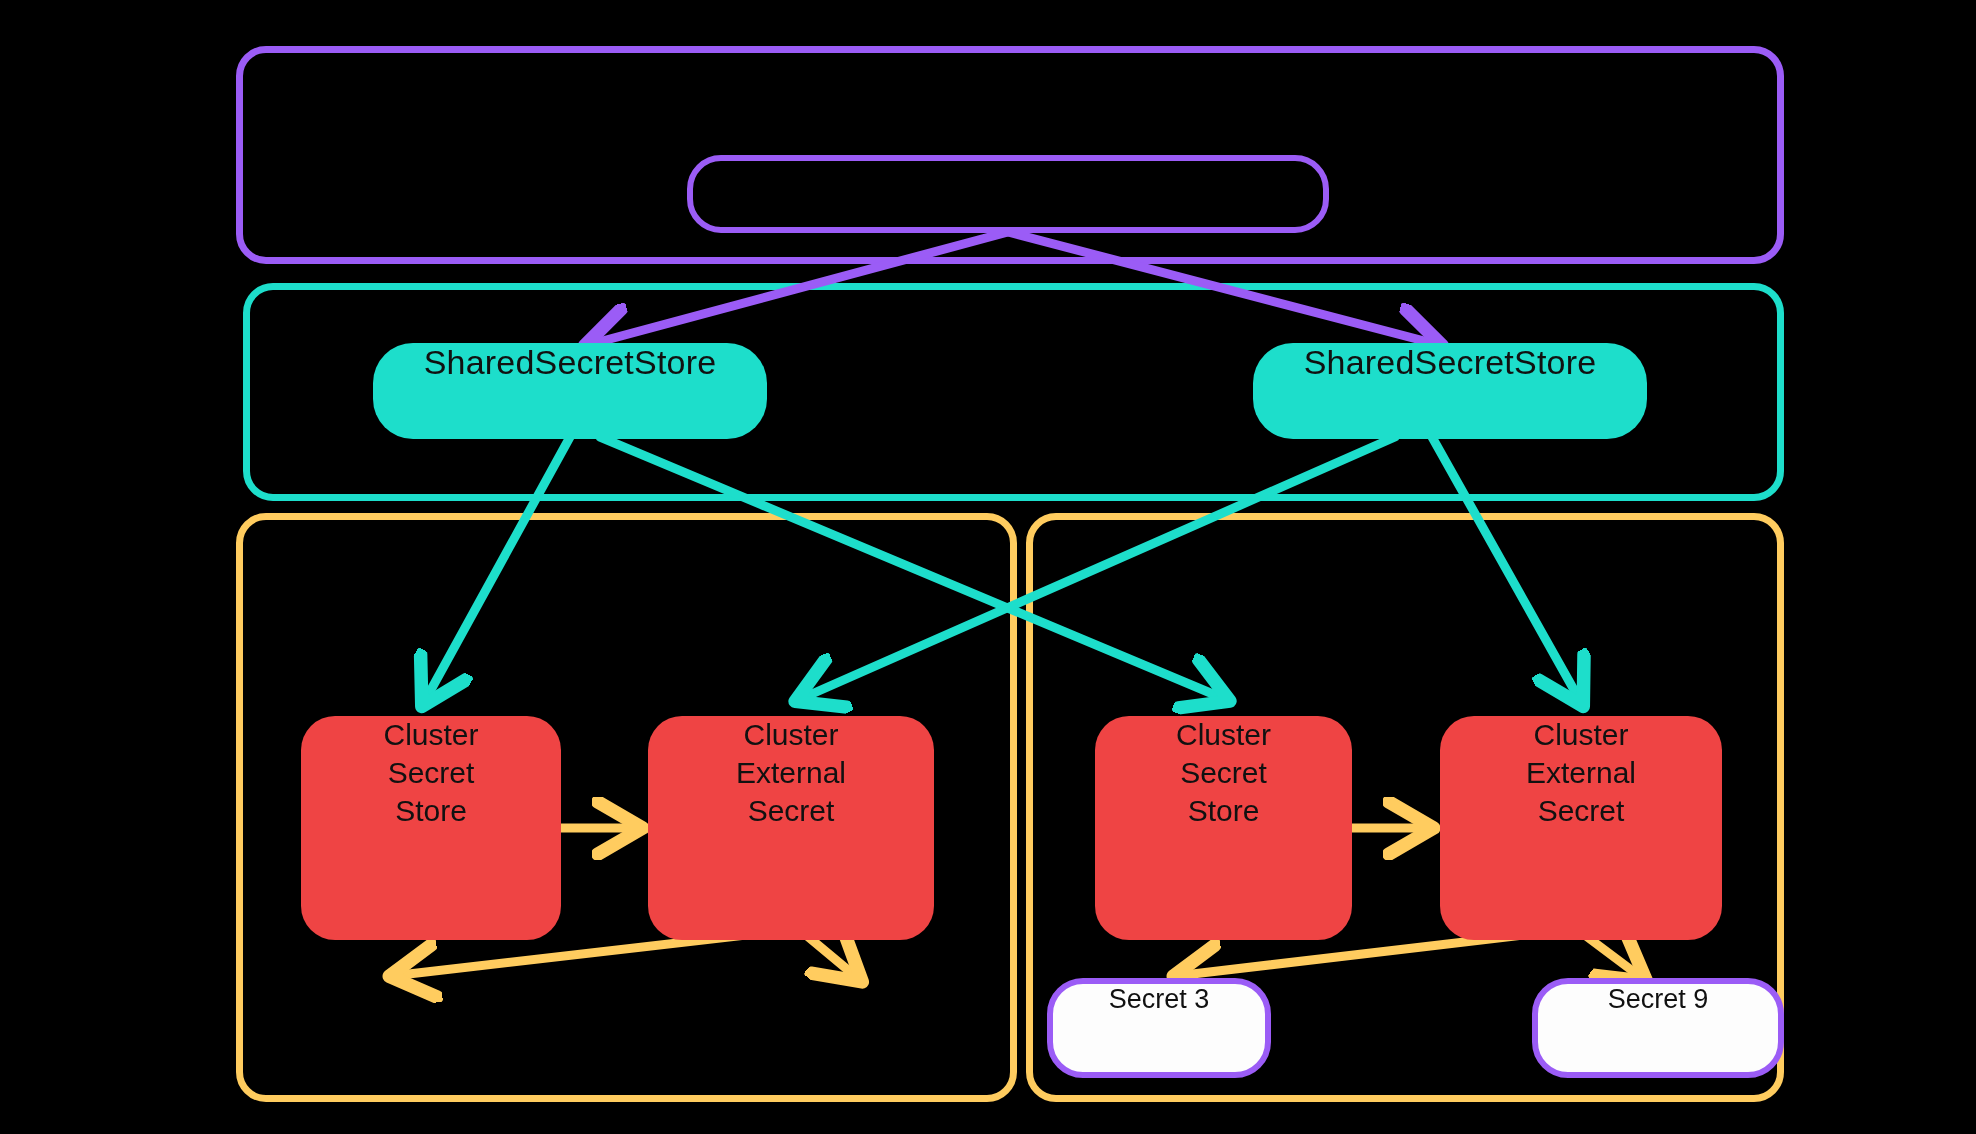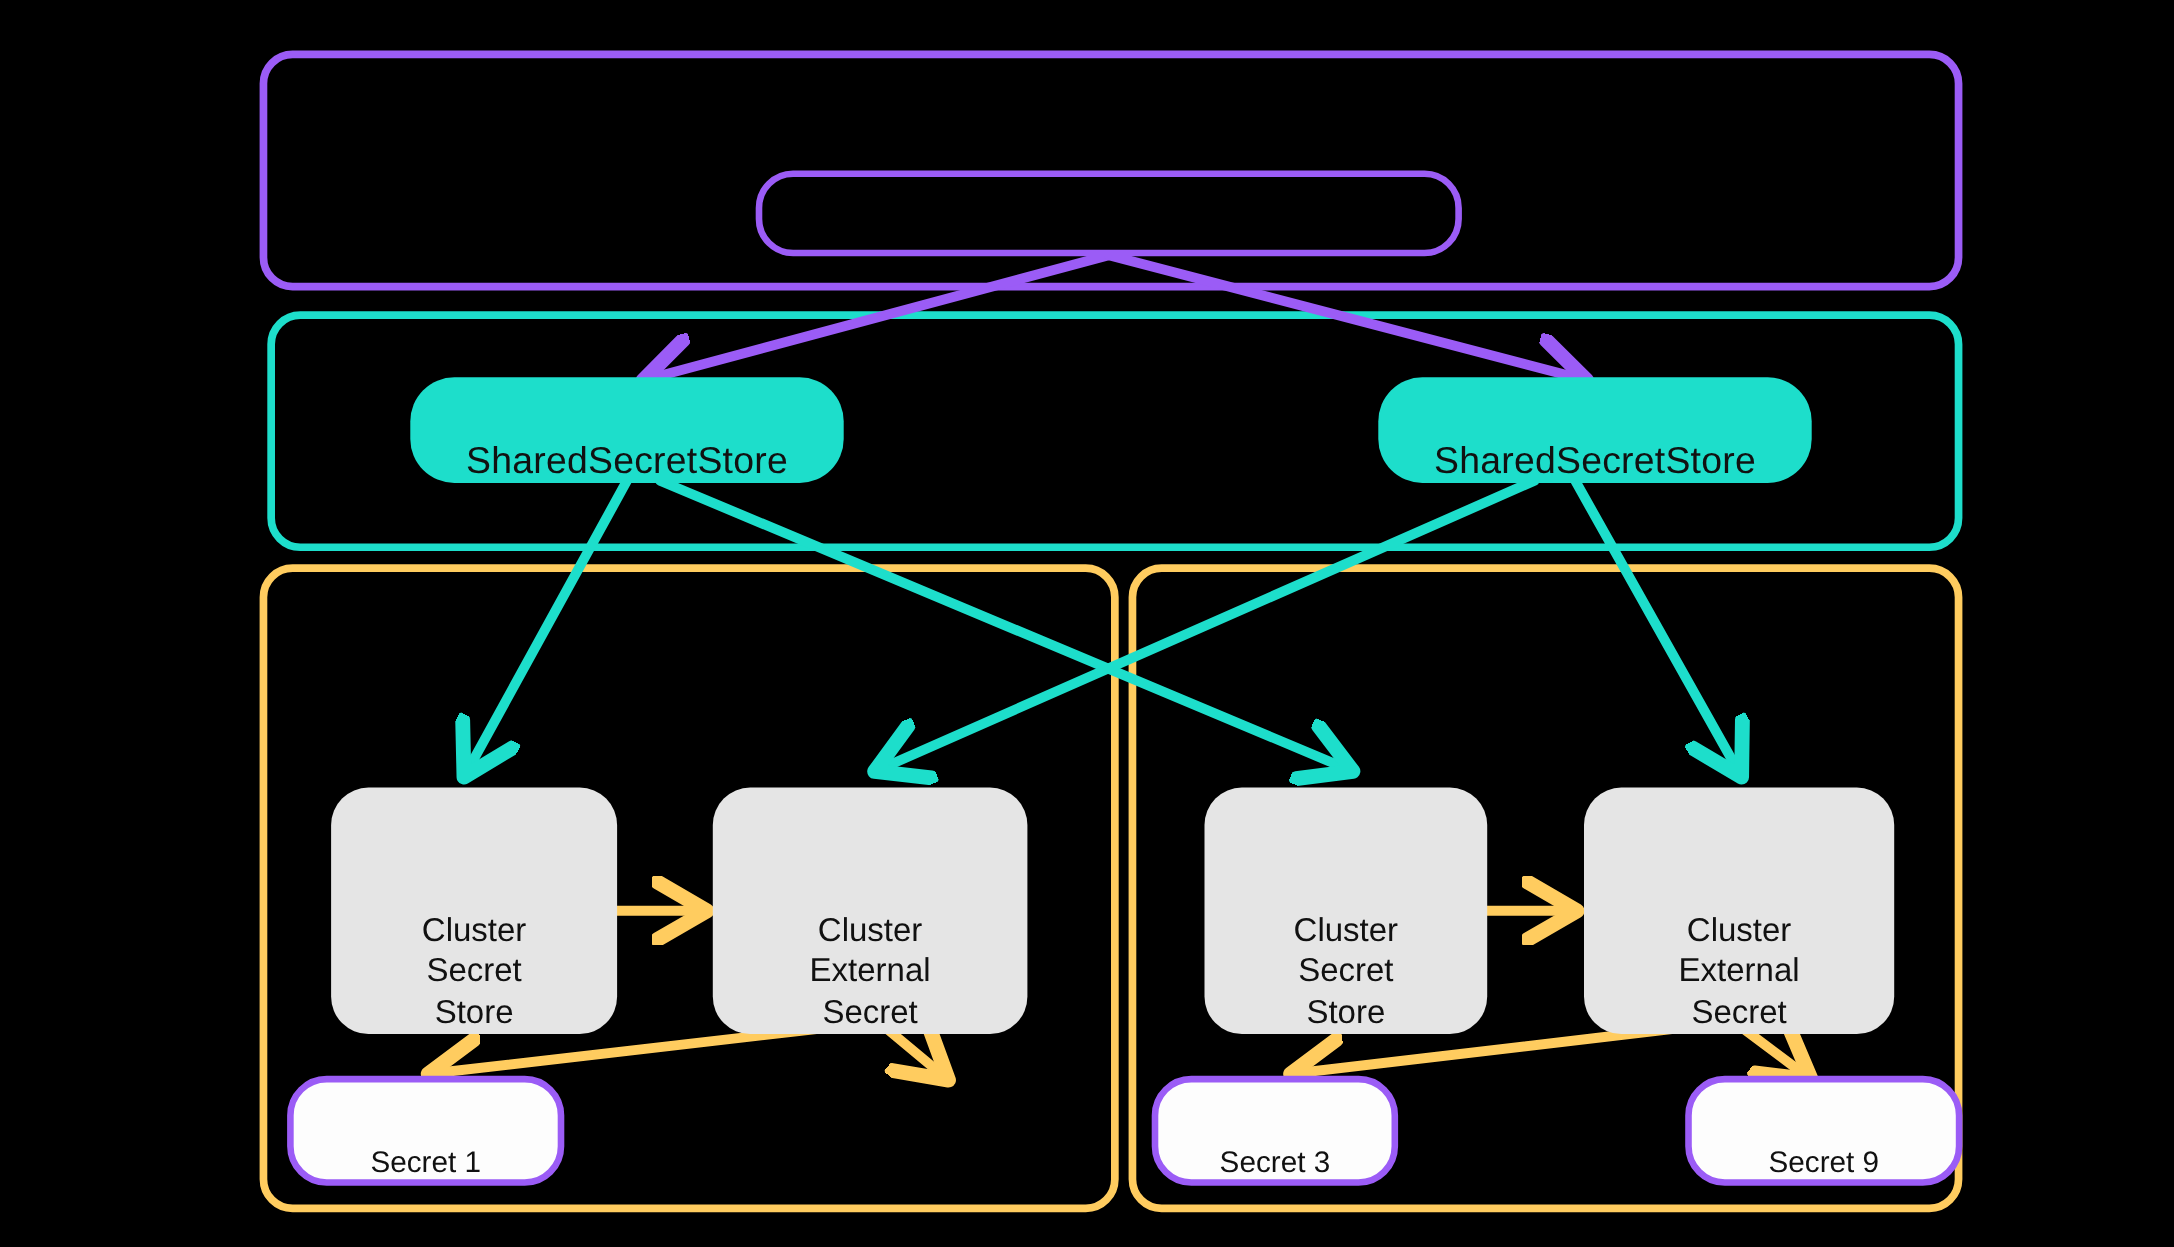--- a/index.html
+++ b/index.html
@@ -32,39 +32,39 @@
     z-index: 2;
   }
   .c-purple { border: 7px solid #9B5CF6; border-radius: 30px; }
   .c-teal   { border: 7px solid #1DDECB; border-radius: 30px; }
   .c-yellow { border: 7px solid #FFCC5F; border-radius: 30px; }
 
   .node {
     position: absolute;
     box-sizing: border-box;
     display: flex;
-    align-items: flex-end;
+    align-items: flex-start;
     justify-content: center;
     text-align: center;
     color: #111111;
     z-index: 8;
   }
   .node-inner-purple {
     background: transparent;
     border: 6px solid #9B5CF6;
     border-radius: 34px;
   }
   .node-teal {
     background: #1DDECB;
     border-radius: 40px;
     font-size: 34px;
     letter-spacing: 0.2px;
   }
   .node-yellow {
-    background: #e5e5e5;
+    background: #ef4444;
     border-radius: 34px;
     font-size: 30px;
     line-height: 1.26;
   }
   .node-secret {
     background: #FDFDFD;
     border: 6px solid #9B5CF6;
     border-radius: 36px;
     font-size: 27px;
   }
@@ -145,23 +145,20 @@
 Secret
 Store</span>
   </div>
 
   <div class="node node-yellow" style="left:1440px; top:716px; width:282px; height:224px;">
     <span class="node-label">Cluster
 External
 Secret</span>
   </div>
 
-  <div class="node node-secret" style="left:261px; top:978px; width:252px; height:100px;">
-    <span class="node-label">Secret 1</span>
-  </div>
 
 
   <div class="node node-secret" style="left:1047px; top:978px; width:224px; height:100px;">
     <span class="node-label">Secret 3</span>
   </div>
 
   <div class="node node-secret" style="left:1532px; top:978px; width:252px; height:100px;">
     <span class="node-label">Secret 9</span>
   </div>
 

